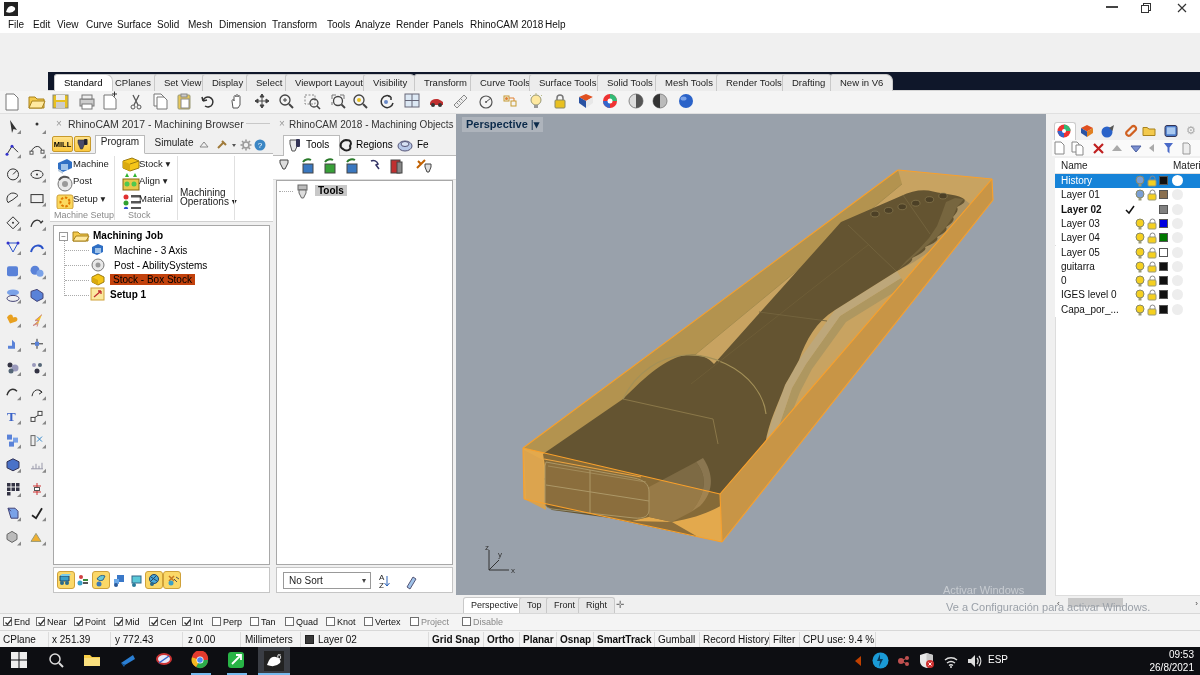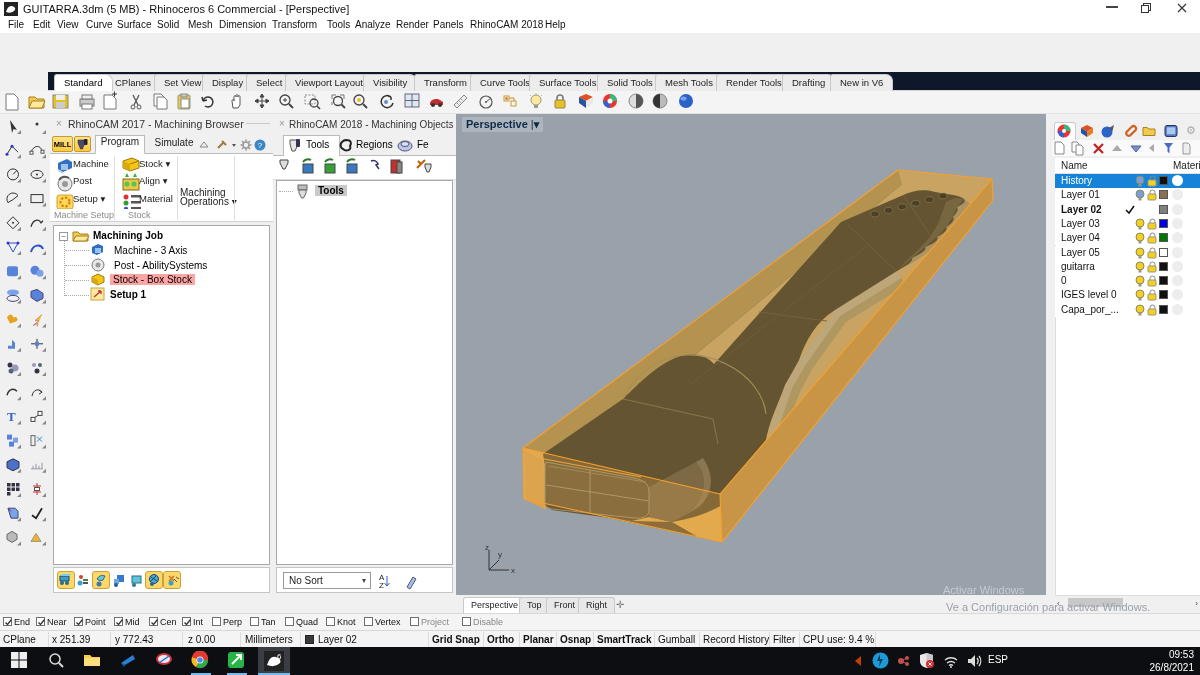--- a/index.html
+++ b/index.html
@@ -91,21 +91,20 @@
 </style>
 </head>
 <body>
 <div id="app">
 
   <div class="abs" id="titlebar">
     <svg class="abs" style="left:4px;top:2px" width="14" height="14">
         <rect x="0" y="0" width="14" height="14" fill="#222"></rect>
         <path d="M2 10 Q4 3 8 4 Q12 5 11 8 Q8 12 2 10Z" fill="#fff"></path>
       </svg>
-    <span class="abs" id="titletext">GUITARRA.3dm (5 MB) - Rhinoceros 6 Commercial - [Perspective]</span>
     <span class="abs" style="left:1106px;top:6px;width:12px;height:2px;background:#444"></span>
     <svg class="abs" style="left:1141px;top:3px" width="10" height="10">
         <rect x="2.5" y="0.5" width="7" height="7" fill="none" stroke="#333"></rect>
         <rect x="0.5" y="2.5" width="7" height="7" fill="#fff" stroke="#333"></rect>
       </svg>
     <svg class="abs" style="left:1177px;top:3px" width="10" height="10">
         <path d="M1 1 L9 9 M9 1 L1 9" stroke="#333" stroke-width="1.2"></path>
       </svg>
   </div>
 
@@ -547,21 +546,21 @@
       <span class="titem" style="left:60px;top:19px">Machine - 3 Axis</span>
       <svg class="abs" style="left:36px;top:32px" width="16" height="15">
           <circle cx="8" cy="7" r="6" fill="#e8e8e8" stroke="#777"></circle>
           <circle cx="8" cy="7" r="2.5" fill="#999"></circle>
         </svg>
       <span class="titem" style="left:60px;top:34px">Post - AbilitySystems</span>
       <svg class="abs" style="left:36px;top:46px" width="16" height="15">
           <path d="M2 5 L8 2 L14 5 L14 10 L8 13 L2 10Z" fill="#f5c518" stroke="#9a7a10"></path>
           <path d="M2 5 L8 8 L8 13 L2 10Z" fill="#d9a90e"></path>
         </svg>
-      <span class="titem" style="left:56px;top:48px;background:#fca5a5;padding:0 3px">Stock - Box Stock</span>
+      <span class="titem" style="left:56px;top:48px;background:#c2410c;padding:0 3px">Stock - Box Stock</span>
       <svg class="abs" style="left:36px;top:61px" width="16" height="15">
           <rect x="1" y="1" width="13" height="12" fill="#fbe9a0" stroke="#cfa13a"></rect>
           <path d="M4 10 L11 4 M11 4 l-3 0 m3 0 l0 3" stroke="#c03030" stroke-width="1.3" fill="none"></path>
         </svg>
       <span class="titem" style="left:56px;top:63px;font-weight:bold">Setup 1</span>
     </div>
     <div id="bbottom">
       <span class="bicon on" style="left:3px"></span>
       <span class="bicon" style="left:21px"></span>
       <span class="bicon on" style="left:38px"></span>

